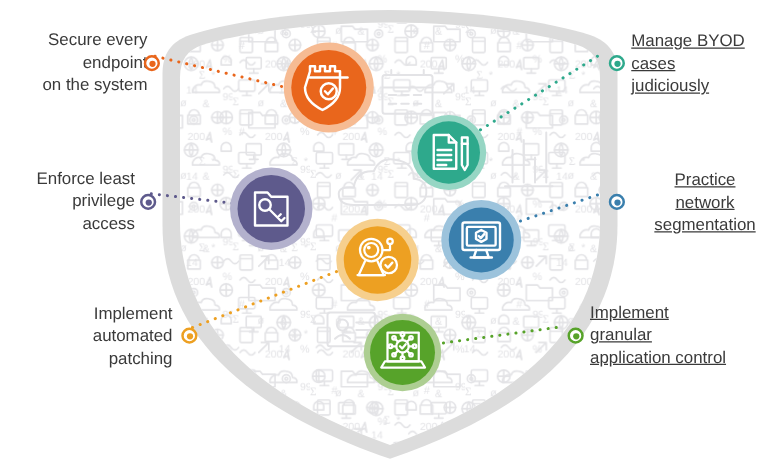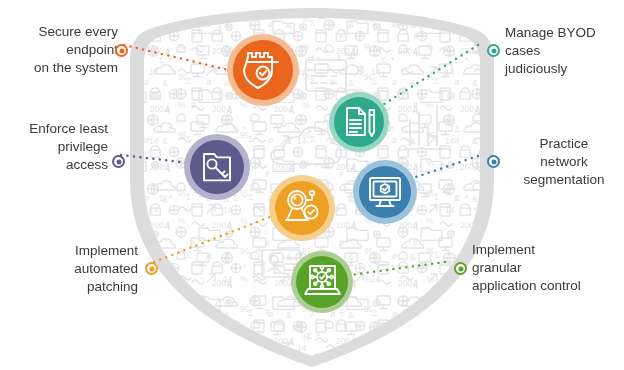--- a/index.html
+++ b/index.html
@@ -6,21 +6,21 @@
   body{
     width:624px;height:370px;position:relative;overflow:hidden;
     font-family:"Liberation Sans","DejaVu Sans",sans-serif;
     color:#333333;
   }
   #stage{position:absolute;inset:0;width:520px;height:370px;}
   svg.layer{position:absolute;left:0;top:0;width:624px;height:370px;overflow:visible;}
 
   .label{position:absolute;font-size:13.5px;line-height:18px;color:#3a3a3a;white-space:pre-line;}
   .label.right-align{text-align:right;}
-  .label.left-align{text-align:left;}
+  .label.left-align{text-align:left;text-decoration:underline;}
 
   .bullet{position:absolute;width:13px;height:13px;border-radius:50%;
           box-sizing:border-box;border:2.2px solid #888;background:#ffffff;}
   .bullet .dot{position:absolute;left:50%;top:50%;width:5px;height:5px;
           border-radius:50%;transform:translate(-50%,-50%);background:#888;}
 </style>
 </head>
 <body>
 
 <div id="stage">
@@ -197,21 +197,21 @@
     <span class="dot" style="background:#e9661c;"></span>
   </div>
 
   <div class="label left-align" style="left:505px;top:24px;width:116px;">Manage BYOD
 cases
 judiciously</div>
   <div class="bullet" style="left:487px;top:44px;border-color:#2ea98c;">
     <span class="dot" style="background:#2ea98c;"></span>
   </div>
 
-  <div class="label right-align" style="left:6px;top:120px;width:102px;">Enforce least
+  <div class="label right-align" style="left:6px;top:134px;width:102px;">Enforce least
 privilege
 access</div>
   <div class="bullet" style="left:112px;top:155px;border-color:#5e5a8c;">
     <span class="dot" style="background:#5e5a8c;"></span>
   </div>
 
   <div class="label left-align" style="left:505px;top:135px;width:118px;text-align:center;">Practice
 network
 segmentation</div>
   <div class="bullet" style="left:487px;top:155px;border-color:#3a7fad;">

